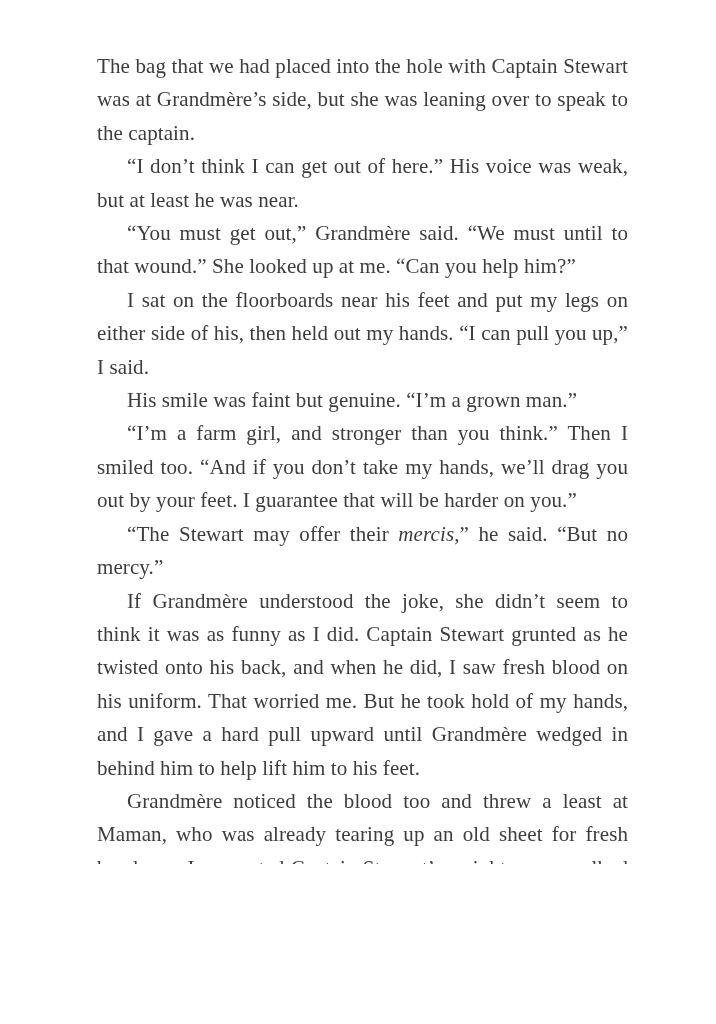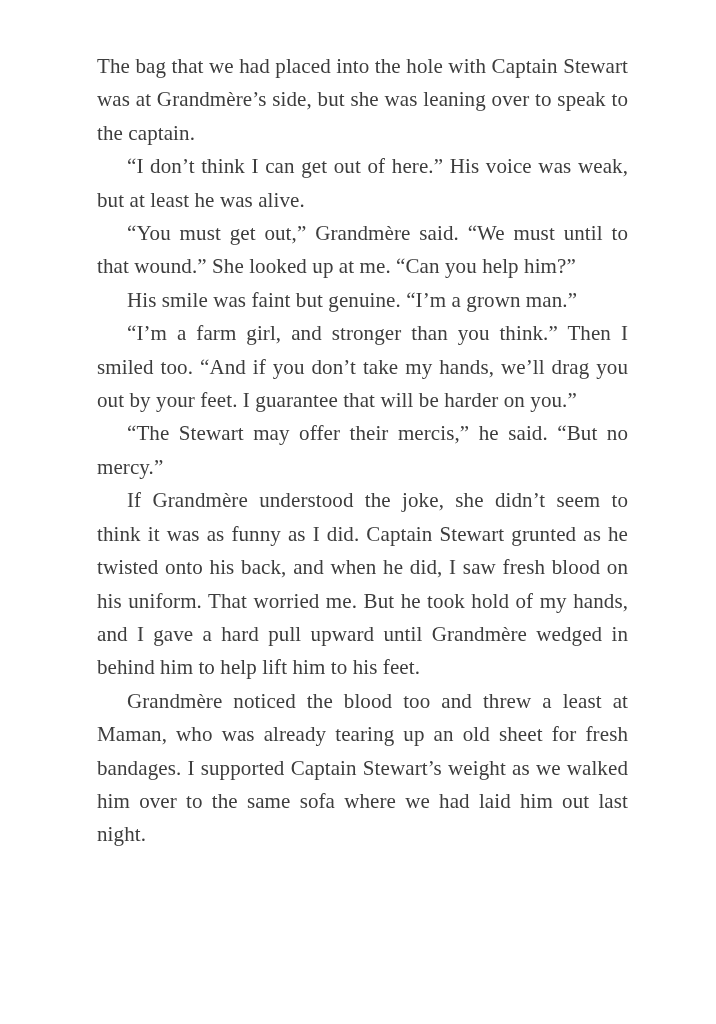--- a/index.html
+++ b/index.html
@@ -27,42 +27,44 @@
     letter-spacing: 0.1px;
   }
   .text-block p {
     margin: 0;
     text-indent: 30px;
   }
   .text-block p.no-indent {
     text-indent: 0;
   }
   .italic {
+    font-style: italic;
   }
   .page-number {
     position: absolute;
     top: 955px;
     left: 3px;
     width: 608px;
     text-align: right;
     font-size: 14px;
     line-height: 20px;
     color: #c2410c;
     letter-spacing: 0.5px;
   }
 </style>
 </head>
 <body>
 
 <div class="page">
 
   <div class="text-block">
     <p class="no-indent">The bag that we had placed into the hole with Captain Stewart was at Grandmère’s side, but she was leaning over to speak to the captain.</p>
-    <p>“I don’t think I can get out of here.” His voice was weak, but at least he was alive.</p>
+    <p>“I don’t think I can get out of here.” His voice was weak, but at least he was near.</p>
     <p>“You must get out,” Grandmère said. “We must until to that wound.” She looked up at me. “Can you help him?”</p>
+    <p>I sat on the floorboards near his feet and put my legs on either side of his, then held out my hands. “I can pull you up,” I said.</p>
     <p>His smile was faint but genuine. “I’m a grown man.”</p>
     <p>“I’m a farm girl, and stronger than you think.” Then I smiled too. “And if you don’t take my hands, we’ll drag you out by your feet. I guarantee that will be harder on you.”</p>
     <p>
       <span>“The Stewart may offer their </span><span class="italic">mercis</span><span>,” he said. “But no mercy.”</span>
     </p>
     <p>If Grandmère understood the joke, she didn’t seem to think it was as funny as I did. Captain Stewart grunted as he twisted onto his back, and when he did, I saw fresh blood on his uniform. That worried me. But he took hold of my hands, and I gave a hard pull upward until Grandmère wedged in behind him to help lift him to his feet.</p>
     <p>Grandmère noticed the blood too and threw a least at Maman, who was already tearing up an old sheet for fresh bandages. I supported Captain Stewart’s weight as we walked him over to the same sofa where we had laid him out last night.</p>
   </div>
 
   <div class="page-number">85</div>

